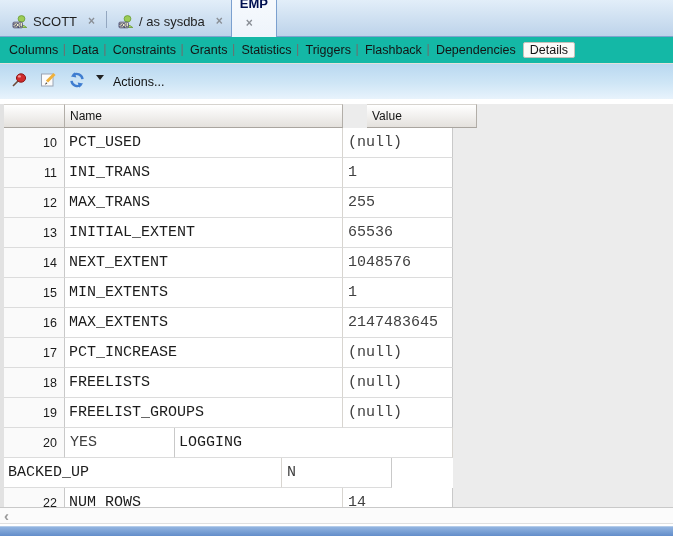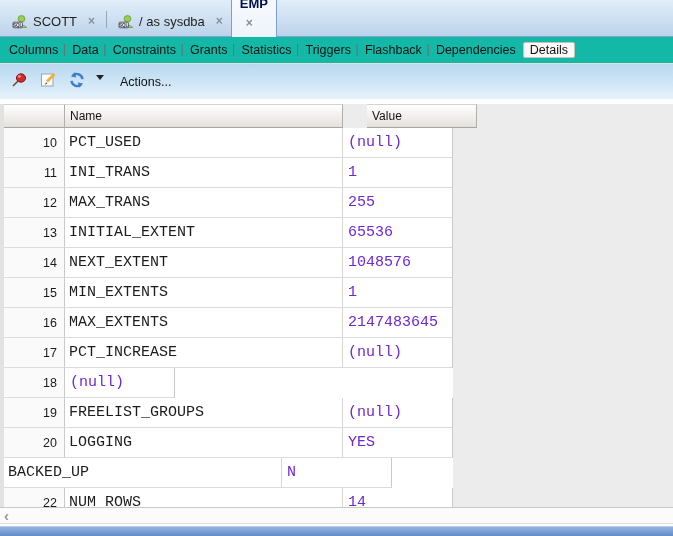--- a/index.html
+++ b/index.html
@@ -25,21 +25,21 @@
   .subtab{padding:3px 7px;position:relative;white-space:nowrap;}
   .subtab + .subtab::before{content:"|";position:absolute;left:-2.5px;top:2px;color:#6e6e6e;}
   .subtab.active{background:#fbfaf8;border:1px solid #c6c2bb;border-radius:2px;padding:0 6px;}
   .subtab.active::before{content:none;}
 
   
   .toolbar{height:37px;box-sizing:border-box;display:flex;align-items:center;gap:9px;
            padding-left:9px;background:linear-gradient(#b9d8f0,#cfe6f6 55%,#e8f3fc);
            border-bottom:2px solid #fff;}
   .tbtn{width:20px;height:20px;display:flex;align-items:center;justify-content:center;cursor:default;}
-  .actions{display:flex;align-items:flex-start;gap:16px;font-size:12.5px;color:#111;cursor:default;}
+  .actions{display:flex;align-items:flex-start;gap:9px;font-size:12.5px;color:#111;cursor:default;}
   .caret{width:0;height:0;border-left:4.5px solid transparent;border-right:4.5px solid transparent;
          border-top:5px solid #222;}
 
   
   .grid{margin-top:3px;height:403px;display:flex;flex-direction:column;
         border-left:4px solid #e2e2e2;box-sizing:border-box;background:#ececec;}
   .ghead{display:flex;height:24px;flex:none;}
   .hcell{box-sizing:border-box;background:linear-gradient(#ffffff,#e4e1dd);
          border-right:1px solid #b2aea8;border-bottom:1px solid #a9a59f;border-top:1px solid #d6d3ce;
          font-size:12px;display:flex;align-items:center;padding-left:5px;color:#141414;}
@@ -49,21 +49,21 @@
   .hfill{flex:1;background:#ececec;}
   .gbody{flex:1;overflow:hidden;background:#ececec;}
   .grow{display:flex;height:30px;box-sizing:border-box;background:#fff;width:449px;}
   .gcell{box-sizing:border-box;border-bottom:1px solid #dcdcdc;display:flex;align-items:center;
          white-space:nowrap;overflow:hidden;}
   .gcell.num{width:61px;justify-content:flex-end;padding-right:7px;font-size:12.5px;color:#1a1a1a;
              background:#fafafa;border-right:1px solid #c9c9c9;}
   .gcell.gname{width:278px;padding-left:4px;font-family:Liberation Mono, monospace;font-size:15px;
                color:#1c1c1c;border-right:1px solid #d8d5d0;}
   .gcell.gval{width:110px;padding-left:5px;font-family:"Liberation Mono",monospace;font-size:15px;
-              color:#6d28d9;border-right:1px solid #c9c9c9;}
+              color:#404040;border-right:1px solid #c9c9c9;}
 
   
   .hscroll{height:17px;box-sizing:border-box;border-top:1px solid #c9c9c9;border-bottom:1px solid #e0e0e0;
            background:#fbfbfb;display:flex;align-items:center;padding-left:4px;}
   .sarrow{color:#9a9a9a;font-size:15px;line-height:1;font-weight:bold;}
   .bluebar{height:10px;margin-top:2px;background:linear-gradient(#92b4e0,#5d89c7);
            border-top:1px solid #b3cbe9;}
 </style>
 </head>
 <body>
@@ -199,31 +199,32 @@
           <div class="gcell gname">MAX_EXTENTS</div>
           <div class="gcell gval">2147483645</div>
         </div>
         <div class="grow">
           <div class="gcell num">17</div>
           <div class="gcell gname">PCT_INCREASE</div>
           <div class="gcell gval">(null)</div>
         </div>
         <div class="grow">
           <div class="gcell num">18</div>
+          <div class="gcell gname">FREELISTS</div>
           <div class="gcell gval">(null)</div>
         </div>
         <div class="grow">
           <div class="gcell num">19</div>
           <div class="gcell gname">FREELIST_GROUPS</div>
           <div class="gcell gval">(null)</div>
         </div>
         <div class="grow">
           <div class="gcell num">20</div>
+          <div class="gcell gval">YES</div>
           <div class="gcell gname">LOGGING</div>
-          <div class="gcell gval">YES</div>
         </div>
         <div class="grow">
           <div class="gcell gname">BACKED_UP</div>
           <div class="gcell gval">N</div>
         </div>
         <div class="grow">
           <div class="gcell num">22</div>
           <div class="gcell gname">NUM_ROWS</div>
           <div class="gcell gval">14</div>
         </div>

